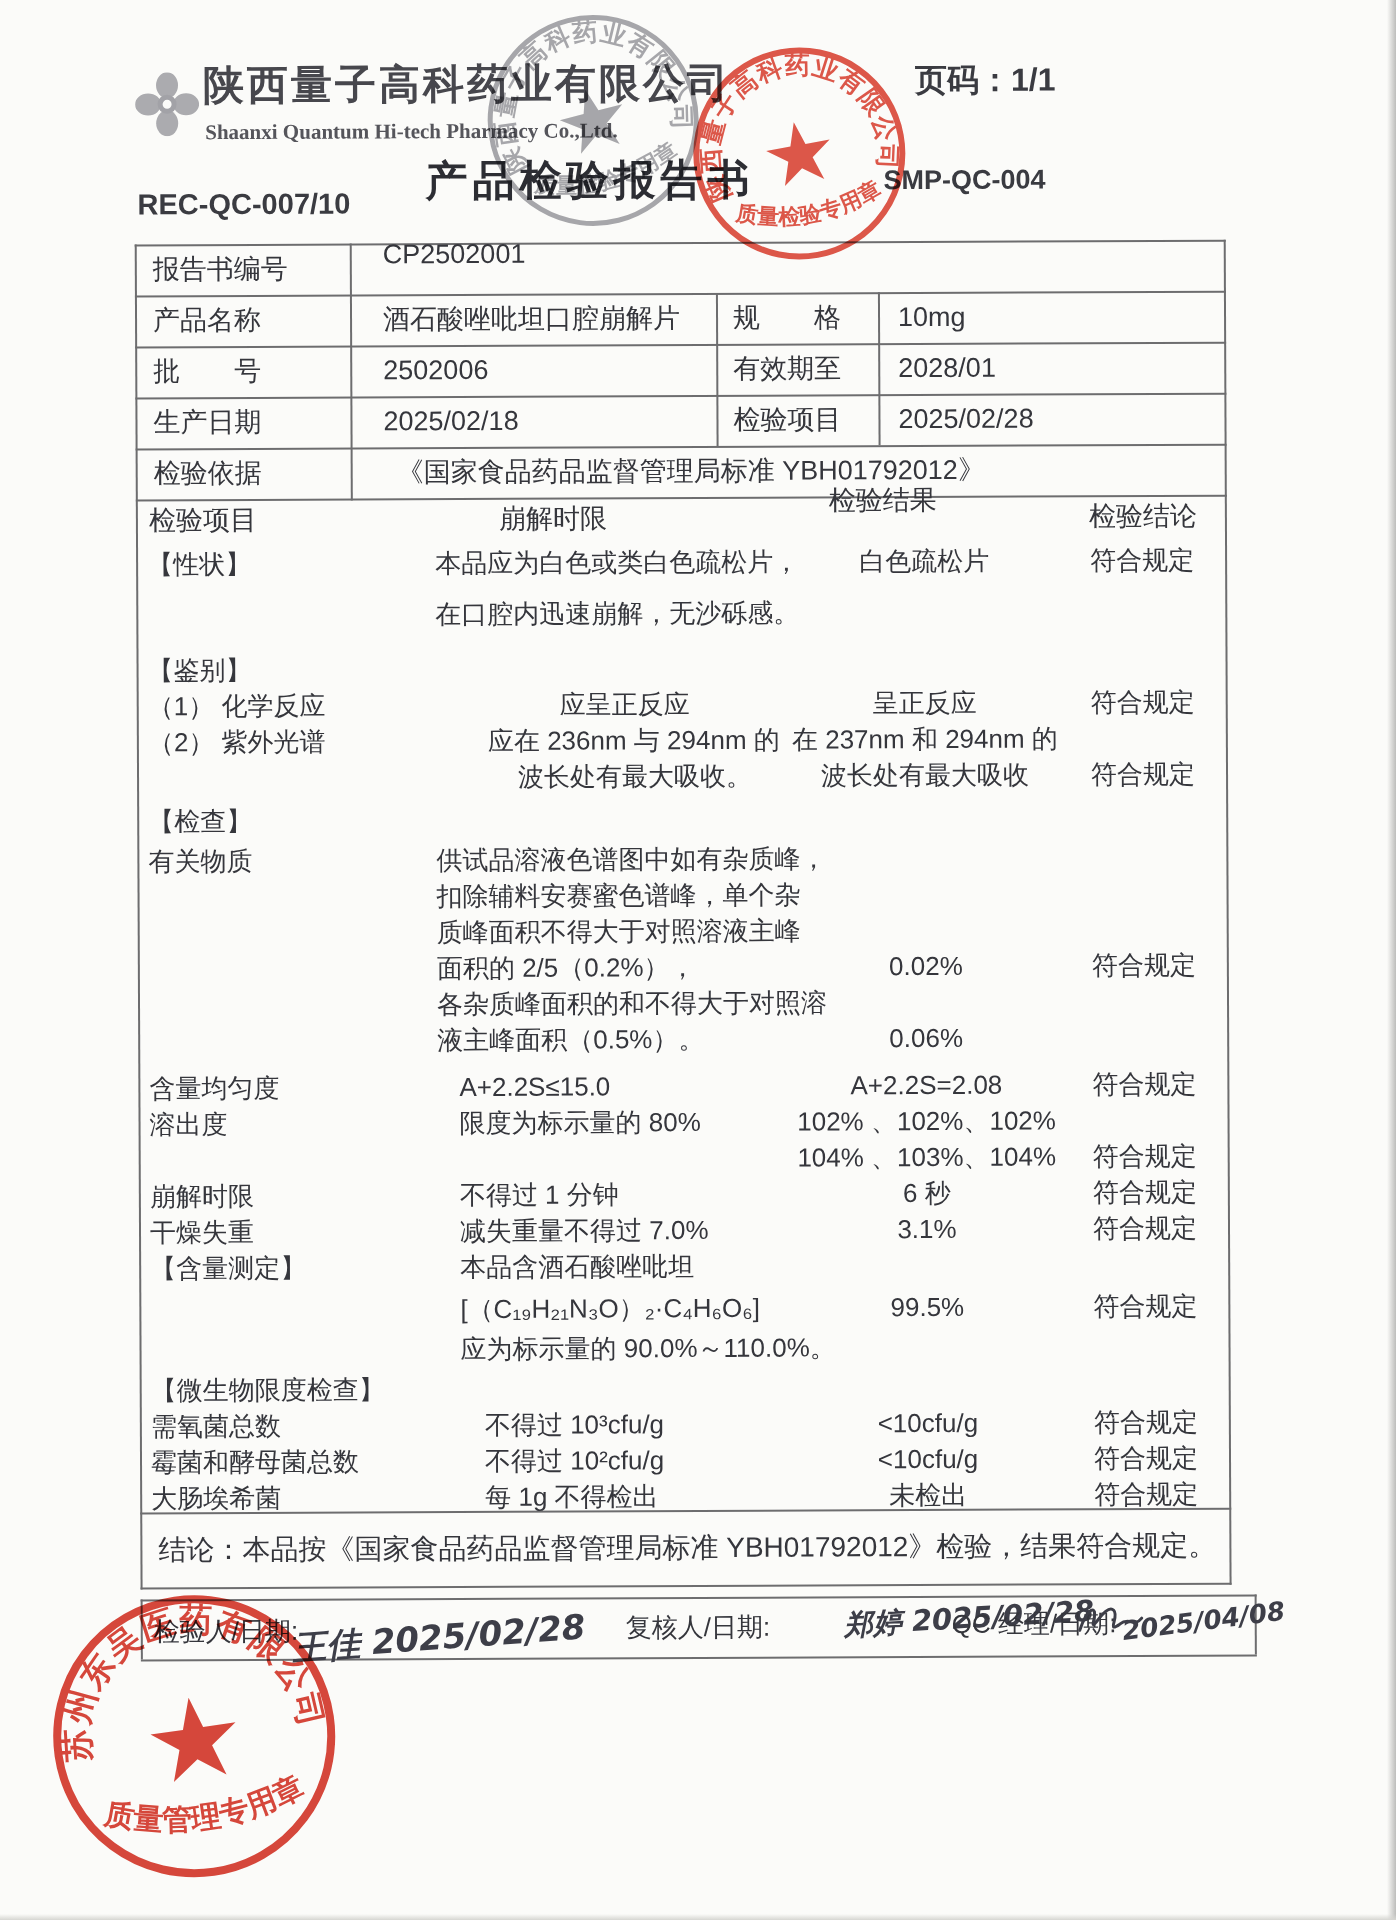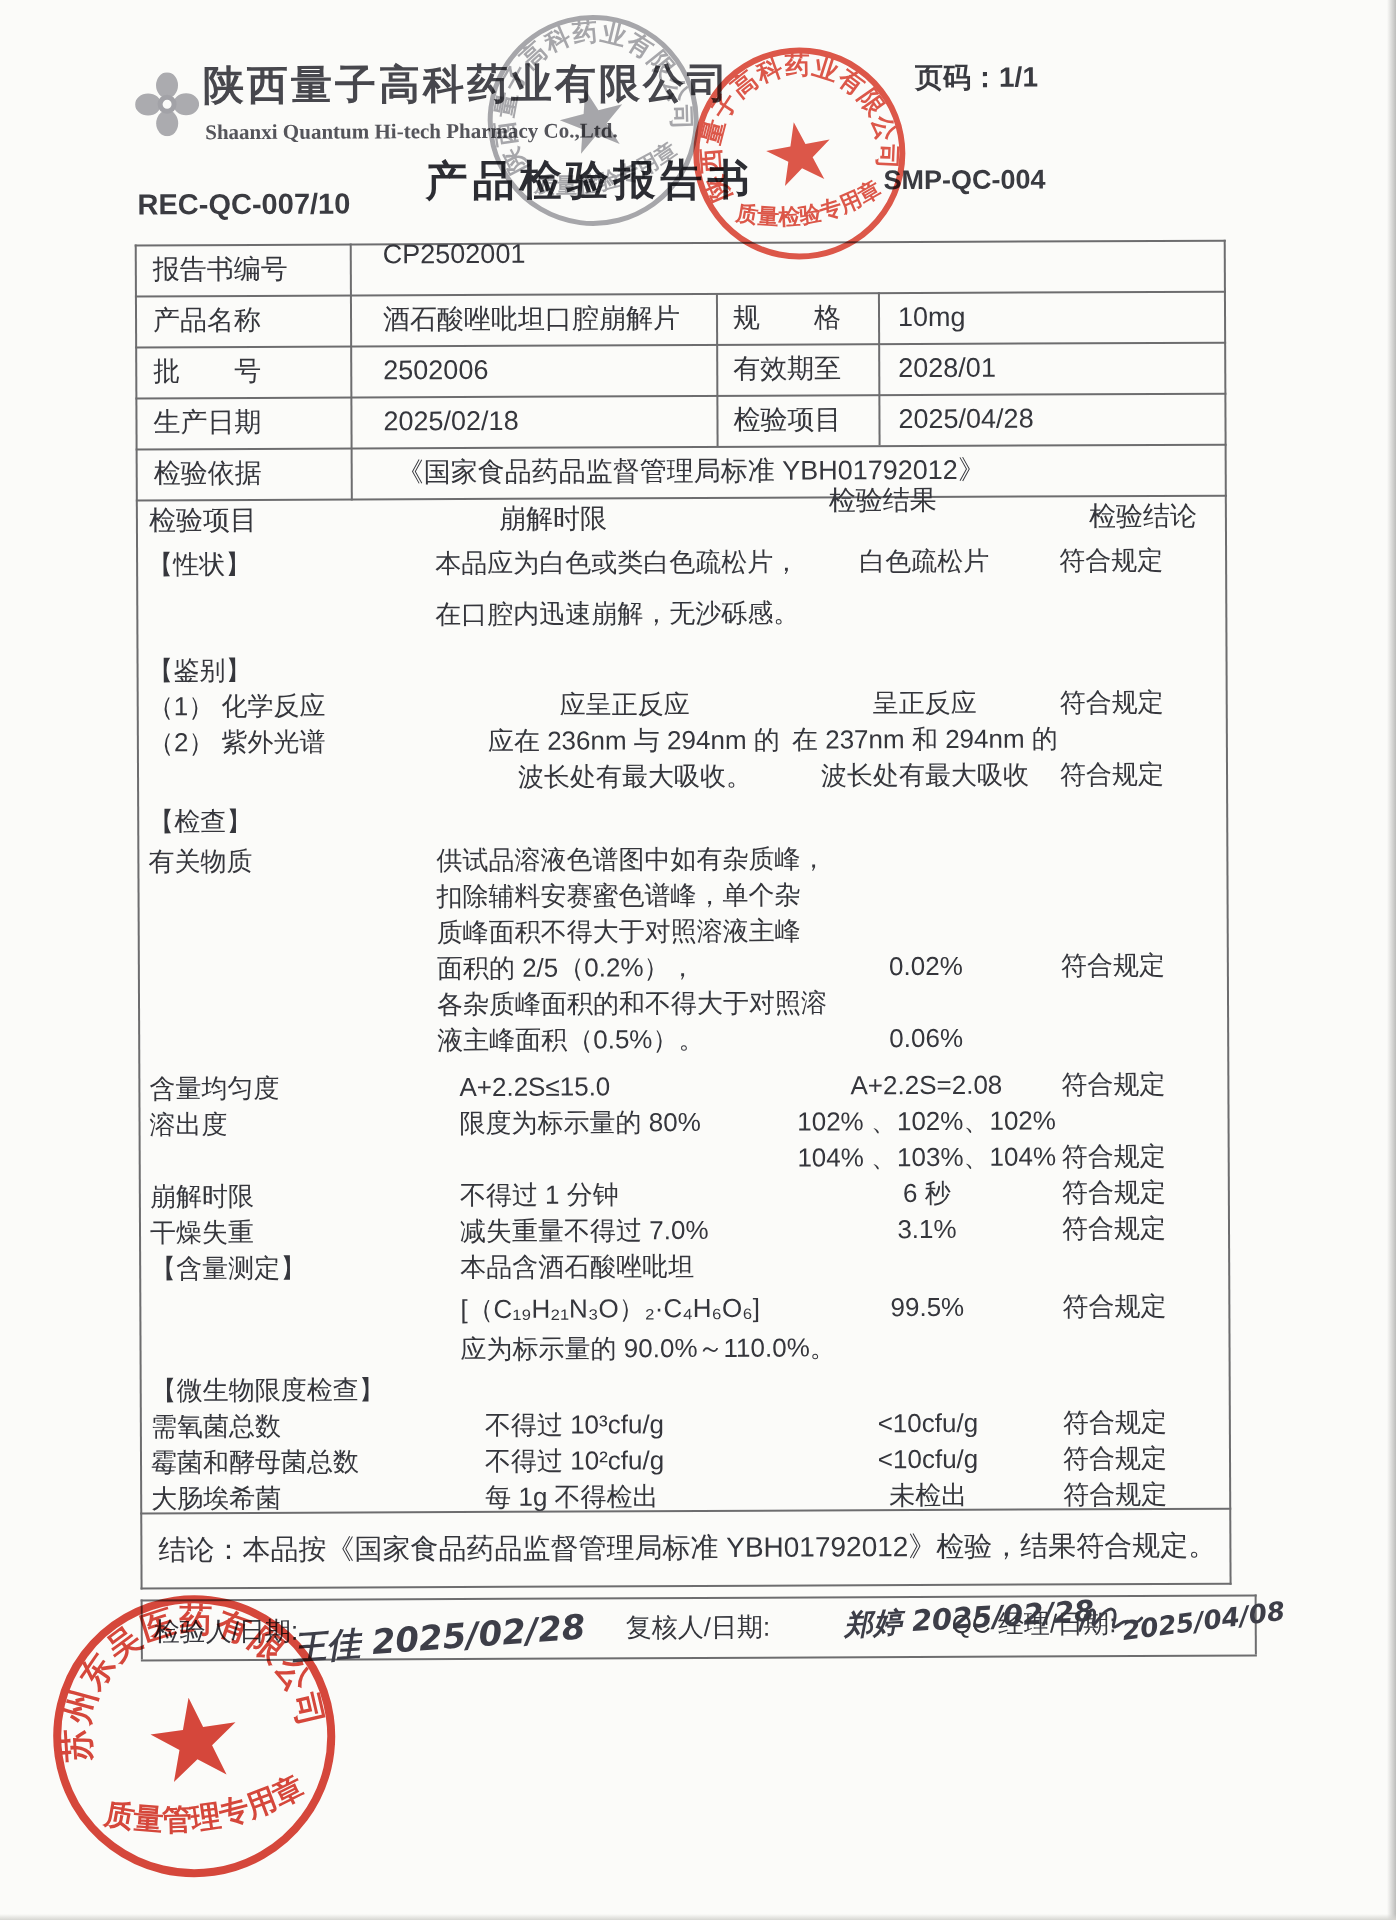--- a/index.html
+++ b/index.html
@@ -13,38 +13,38 @@
   .abs{position:absolute;}
   
   .edge-r{position:absolute;top:0;right:0;width:9px;height:100%;
     background:linear-gradient(to left,#bdbdbb,rgba(189,189,187,0));}
   .edge-b{position:absolute;bottom:0;left:0;width:100%;height:6px;
     background:linear-gradient(to top,#d6d6d2,rgba(214,214,210,0));}
   
   .company-cn{font-size:41px;font-weight:700;letter-spacing:3px;color:#47474d;}
   .company-en{font-family:"Liberation Serif","DejaVu Serif",serif;font-size:21px;font-weight:700;color:#55555b;}
   .page-no,.code-left,.code-right{font-weight:700;color:#3a3b41;}
-  .page-no{font-size:28px;}
+  .page-no{font-size:32px;}
   .code-left{font-size:29px;}
   .code-right{font-size:27px;}
   .doc-title{font-size:42px;font-weight:700;letter-spacing:5px;color:#2c2d33;}
   
   .hl,.vl{position:absolute;background:#6d6d6f;}
   .hl{height:2px;}
   .vl{width:2px;}
   
   .info-cell{position:absolute;font-size:27px;font-weight:500;white-space:nowrap;}
   
   .items{position:absolute;left:137px;top:540px;width:1089px;padding-top:4px;}
   .head-cell{position:absolute;font-size:27px;font-weight:500;white-space:nowrap;}
   .irow{display:flex;line-height:36px;font-size:26px;}
   .ci{width:283px;padding-left:11px;box-sizing:border-box;white-space:nowrap;}
   .cs{width:370px;padding-left:16px;box-sizing:border-box;white-space:nowrap;}
   .cr{width:270px;text-align:center;white-space:nowrap;}
-  .cc{width:166px;text-align:left;white-space:nowrap;}
+  .cc{width:166px;text-align:center;white-space:nowrap;}
   .sp-a{padding-left:38px;}
   .sp-b{padding-left:62px;}
   .sp1{padding-left:140px;}
   .sp2{padding-left:68px;}
   .sp3{padding-left:98px;}
   .mt4{margin-top:4px;}.mt6{margin-top:6px;}.mt7{margin-top:7px;}
   .mt11{margin-top:11px;}.mt15{margin-top:15px;}.mt19{margin-top:19px;}
   
   .concl-row{position:absolute;left:137px;top:1510px;width:1089px;height:75px;
     line-height:75px;padding-left:18px;box-sizing:border-box;font-size:28px;white-space:nowrap;}
@@ -101,21 +101,21 @@
     <div class="info-cell" style="left:900px;top:293px;line-height:51px">10mg</div>
 
     <div class="info-cell" style="left:155px;top:344px;line-height:51px">批　　号</div>
     <div class="info-cell" style="left:385px;top:344px;line-height:51px">2502006</div>
     <div class="info-cell" style="left:735px;top:344px;line-height:51px">有效期至</div>
     <div class="info-cell" style="left:900px;top:344px;line-height:51px">2028/01</div>
 
     <div class="info-cell" style="left:155px;top:395px;line-height:51px">生产日期</div>
     <div class="info-cell" style="left:385px;top:395px;line-height:51px">2025/02/18</div>
     <div class="info-cell" style="left:735px;top:395px;line-height:51px">检验项目</div>
-    <div class="info-cell" style="left:900px;top:395px;line-height:51px">2025/04/28</div>
+    <div class="info-cell" style="left:900px;top:395px;line-height:51px">2025/02/28</div>
 
     <div class="info-cell" style="left:155px;top:446px;line-height:51px">检验依据</div>
     <div class="info-cell" style="left:398px;top:446px;line-height:51px">《国家食品药品监督管理局标准 YBH01792012》</div>
 
     <div class="head-cell" style="left:150px;top:497px;line-height:43px">检验项目</div>
     <div class="head-cell" style="left:500px;top:497px;line-height:43px">崩解时限</div>
     <div class="head-cell" style="left:830px;top:480px;line-height:43px">检验结果</div>
     <div class="head-cell" style="left:1090px;top:497px;line-height:43px">检验结论</div>
 
     <div class="items">

